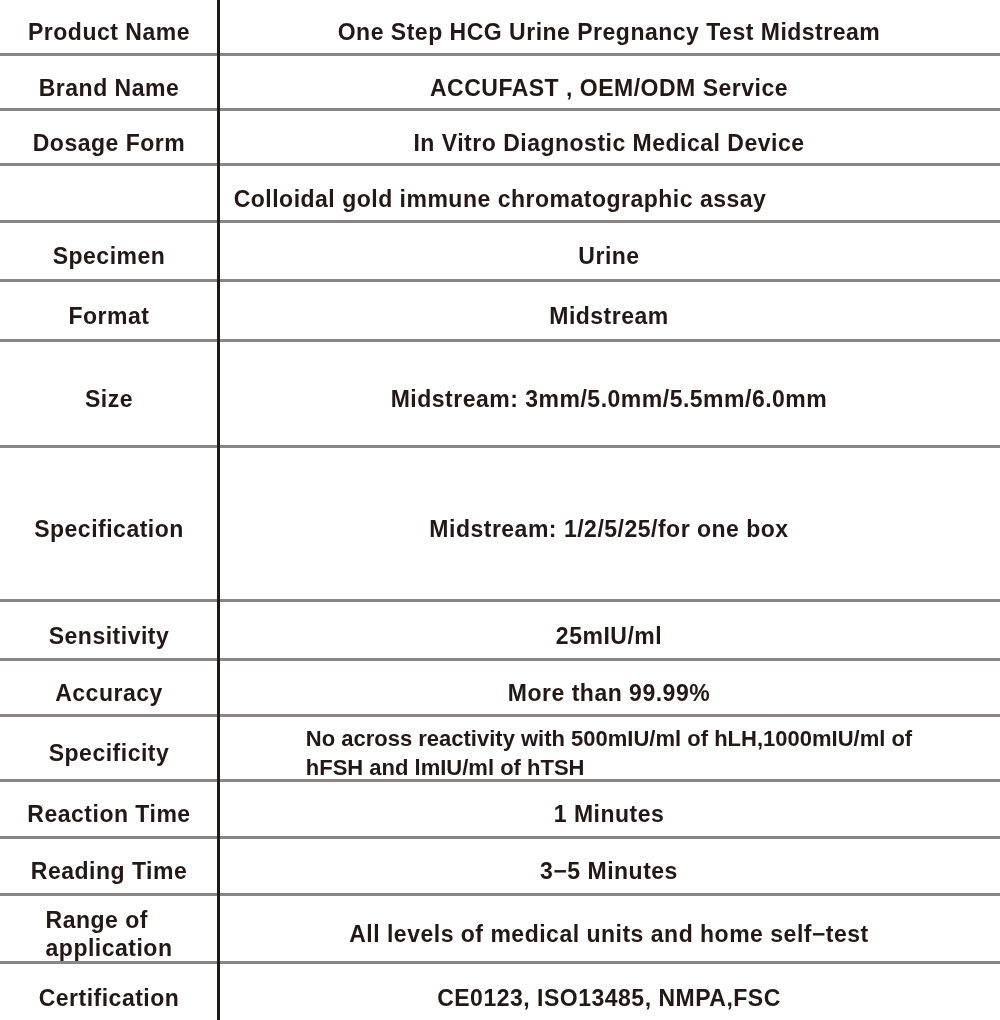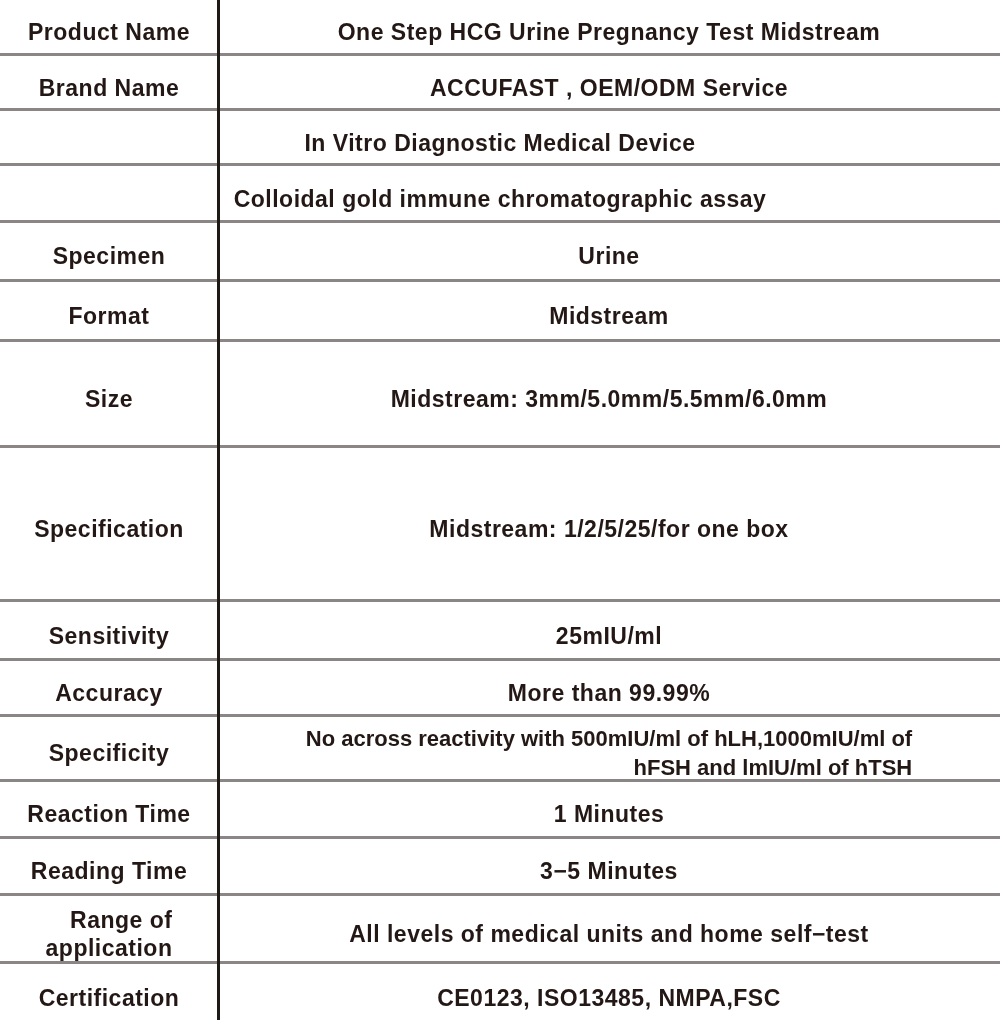--- a/index.html
+++ b/index.html
@@ -29,21 +29,21 @@
     box-sizing: border-box;
     border-bottom: 3px solid #8b8685;
   }
   .row:last-child {
     border-bottom: none;
   }
   .cell {
     display: flex;
     align-items: center;
     justify-content: center;
-    text-align: right;
+    text-align: left;
     font-size: 23px;
     letter-spacing: 0.5px;
     line-height: 1.25;
     white-space: pre-line;
     box-sizing: border-box;
     margin-top: 12px;
   }
   .cell.label {
     width: 218px;
     flex: 0 0 218px;
@@ -79,20 +79,21 @@
       <div class="cell label">Product Name</div>
       <div class="cell value">One Step HCG Urine Pregnancy Test Midstream</div>
     </div>
 
     <div class="row" style="height:56px">
       <div class="cell label">Brand Name</div>
       <div class="cell value">ACCUFAST , OEM/ODM Service</div>
     </div>
 
     <div class="row" style="height:56px">
+      <div class="cell label">Dosage Form</div>
       <div class="cell value">In Vitro Diagnostic Medical Device</div>
     </div>
 
     <div class="row" style="height:57px">
       <div class="cell value">Colloidal gold immune chromatographic assay</div>
     </div>
 
     <div class="row" style="height:60px">
       <div class="cell label">Specimen</div>
       <div class="cell value">Urine</div>

